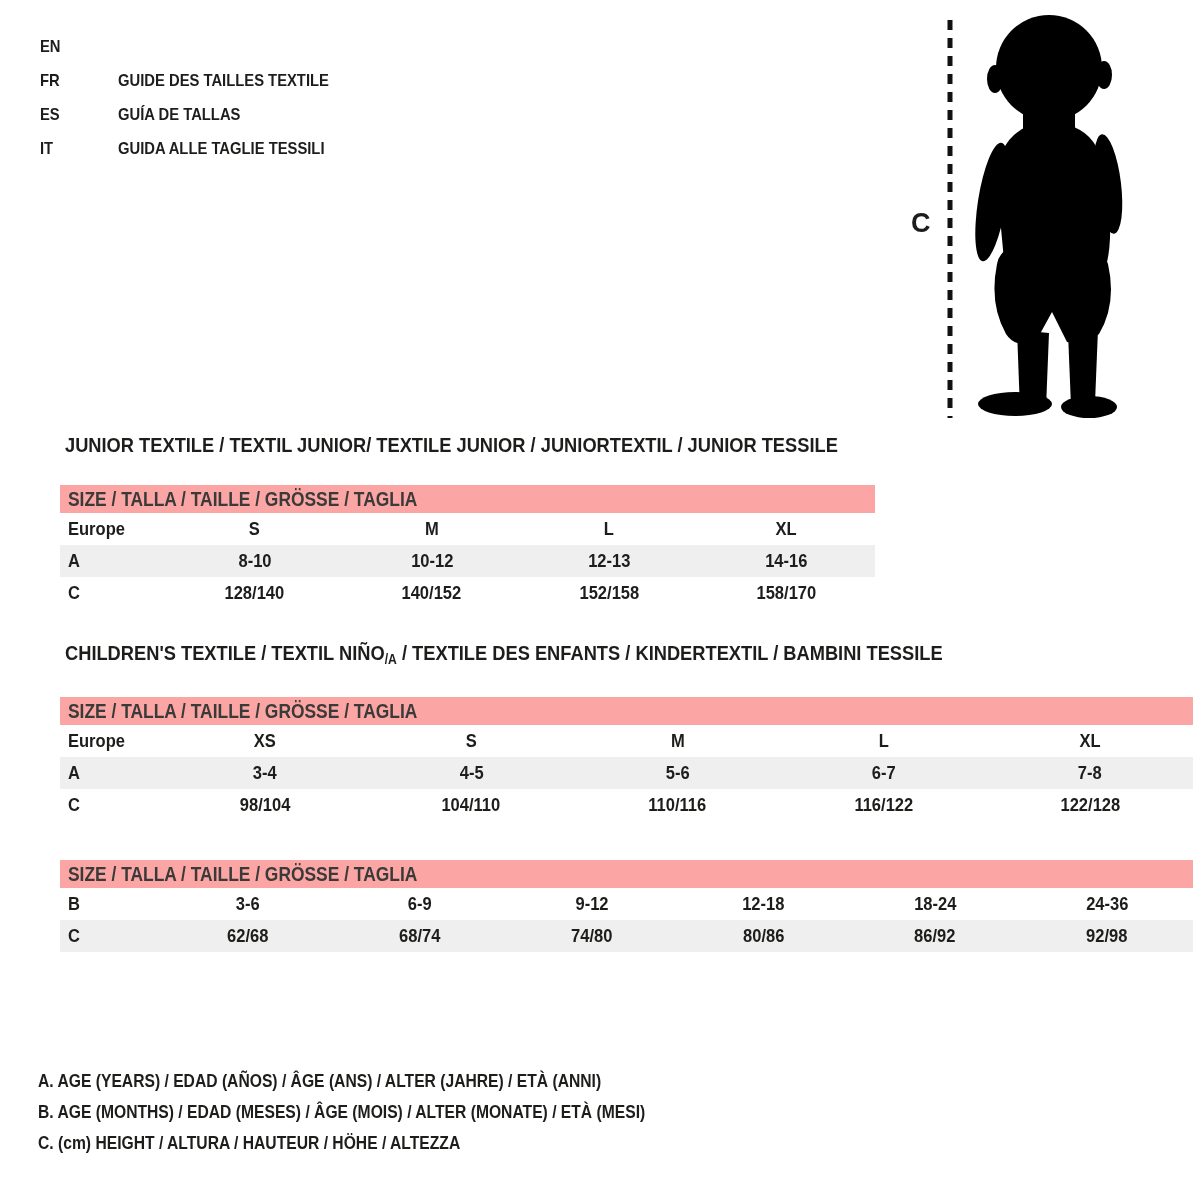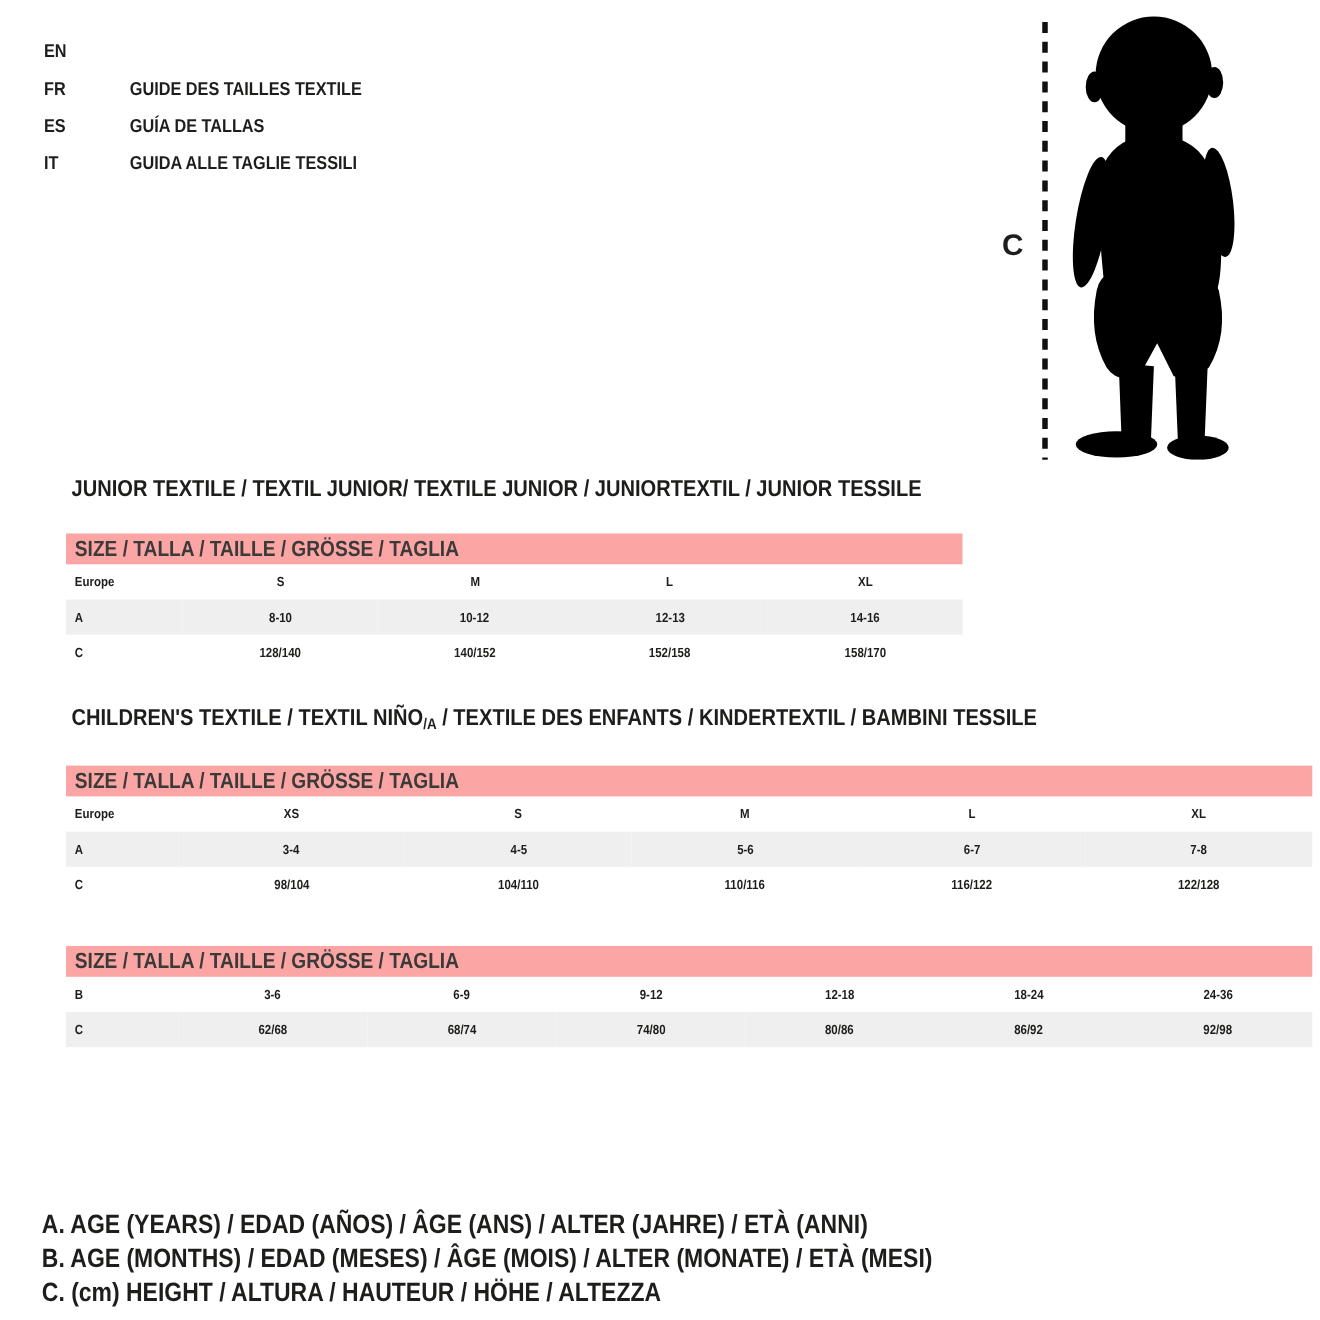--- a/index.html
+++ b/index.html
@@ -35,29 +35,29 @@
   #babies .section-title { line-height:34px; }
   .title-sub { font-size:14px; vertical-align:-4px; }
   .size-bar {
     background:#fca5a5; color:#3a3a38;
     height:28px; line-height:29px;
     font-size:20px; padding-left:8px;
   }
   #junior .size-bar   { margin-top:29px; }
   #children .size-bar { margin-top:26px; }
   #babies .size-bar   { margin-top:16px; }
-  table.data-table { width:100%; border-collapse:collapse; table-layout:fixed; font-size:12px;text-decoration:underline; }
+  table.data-table { width:100%; border-collapse:collapse; table-layout:fixed; font-size:19px;text-decoration:underline; }
   .data-table td { height:32px; text-align:center; padding:0; }
   .data-table td.lbl { text-align:left; padding-left:8px; }
   tr.shaded { background:#efefef; }
   #junior col.lblcol { width:13%; }
   #children col.lblcol, #babies col.lblcol { width:9%; }
 
   
-  .legend { position:absolute; left:38px; top:1098px; font-size:24px; }
+  .legend { position:absolute; left:38px; top:1066px; font-size:18px; }
   .legend-line { height:31px; line-height:31px; }
 </style>
 </head>
 <body>
 
 <div class="langs">
   <div class="lang-row">
     <span class="lang-code"><span class="cond">EN</span></span>
   </div>
   <div class="lang-row">

